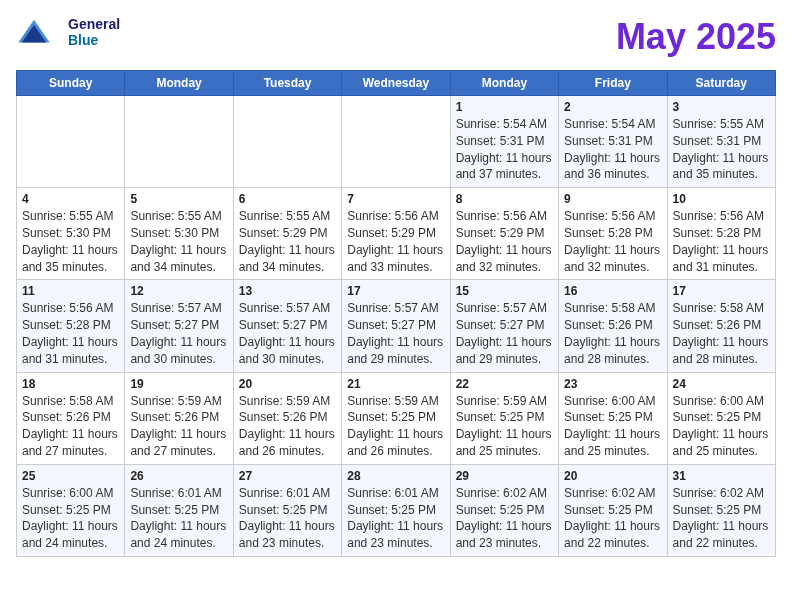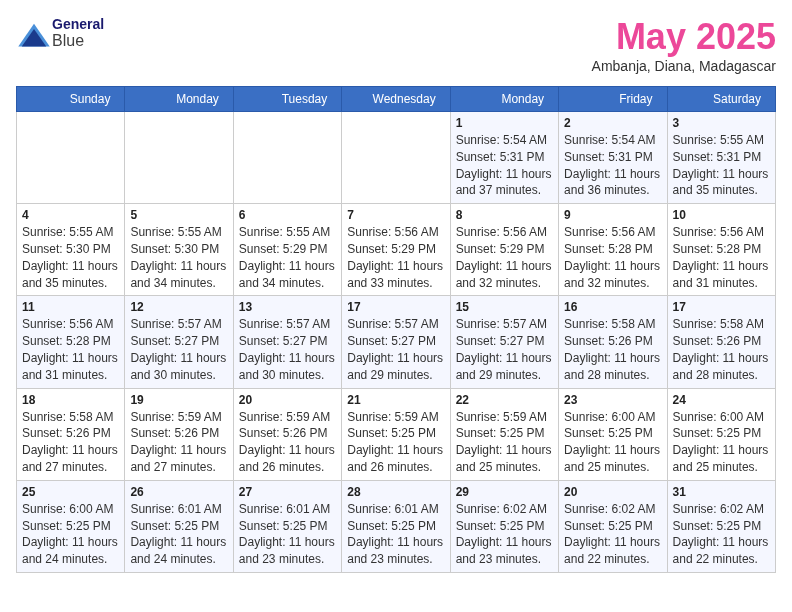--- a/index.html
+++ b/index.html
@@ -11,51 +11,51 @@
       padding: 16px;
     }
     .header {
       display: flex;
       justify-content: space-between;
       align-items: flex-start;
       margin-bottom: 12px;
     }
     .logo {
       display: flex;
-      align-items: flex-end;
-      gap: 0;
+      align-items: center;
+      gap: 16px;
     }
     .logo-icon {
       width: 36px;
       height: 28px;
     }
     .title-block {
       text-align: right;
     }
     .month-title {
       font-size: 36px;
       font-weight: bold;
-      color: #ec4899;
+      color: #6d28d9;
     }
     .location {
       font-size: 14px;
       color: #333;
     }
     table {
       width: 100%;
       border-collapse: collapse;
       font-size: 11px;
     }
     thead tr th {
       background-color: #3a6fc4;
       color: #fff;
       padding: 5px 14px;
-      text-align: right;
+      text-align: center;
       font-size: 12px;
-      font-weight: normal;
+      font-weight: bold;
       border: 1px solid #2a5aaa;
     }
     tbody tr td {
       border: 1px solid #ccc;
       vertical-align: top;
       padding: 4px 5px;
       height: 80px;
       background: #fff;
       width: calc(100% / 7);
     }
@@ -81,26 +81,25 @@
 <body>
 
 <div class="header">
   <div class="logo">
     <svg class="logo-icon" viewBox="0 0 40 32" xmlns="http://www.w3.org/2000/svg">
       <polygon points="20,2 38,28 2,28" fill="#4a90d9"></polygon>
       <polygon points="20,8 34,28 6,28" fill="#1a3a8c"></polygon>
     </svg>
     <div>
       <div style="font-size:14px;font-weight:bold;color:#1a1a6e;">General</div>
-      <div style="font-size:16px;font-weight:normal;color:#404040;">Blue</div>
+      <div style="font-size:14px;font-weight:bold;color:#0369a1;">Blue</div>
     </div>
   </div>
   <div class="title-block">
     <div class="month-title">May 2025</div>
-    <div class="location">Ambanja, Diana, Madagascar</div>
   </div>
 </div>
 
 <table>
   <thead>
     <tr>
     <th>Sunday</th>
         <th>Monday</th>
         <th>Tuesday</th>
         <th>Wednesday</th>

